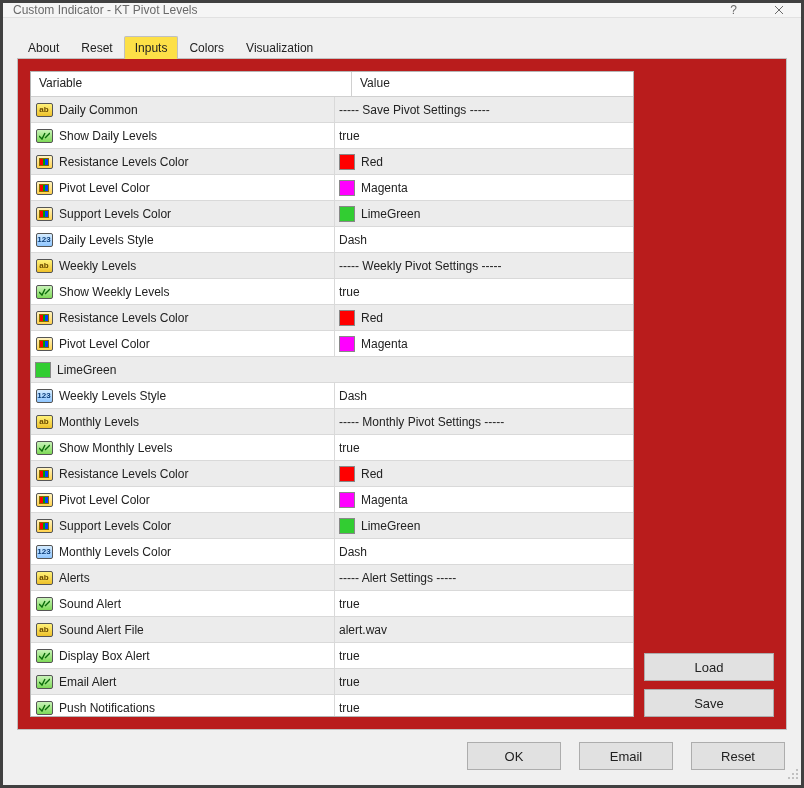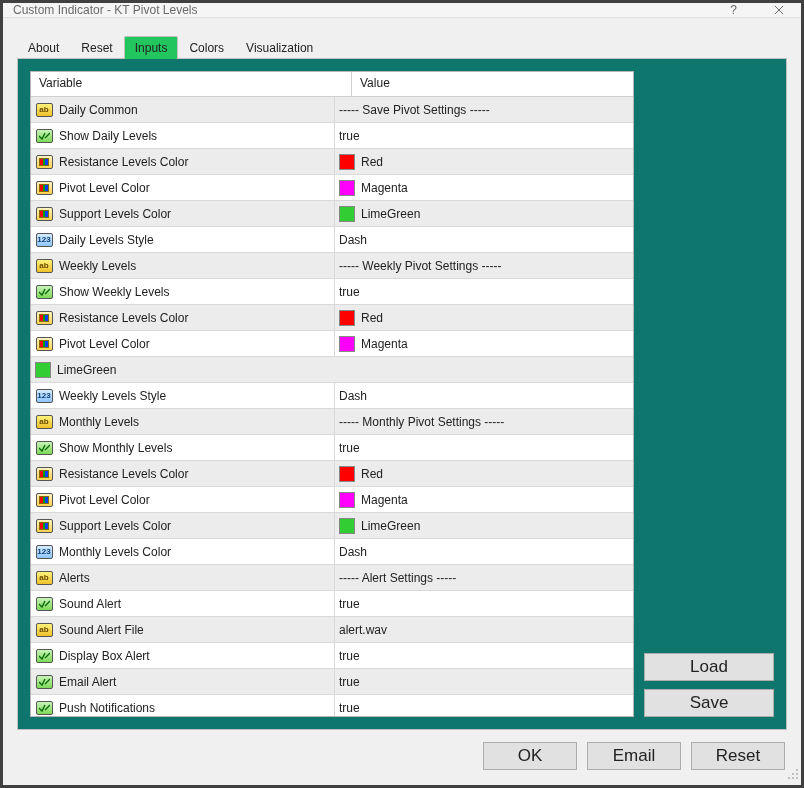--- a/index.html
+++ b/index.html
@@ -5,41 +5,41 @@
   html,body{margin:0;padding:0;font-family:"Segoe UI",Tahoma,Arial,sans-serif;font-size:12px;color:#222;background:#fff;}
   .window{width:804px;height:788px;box-sizing:border-box;border:3px solid #404040;background:#f0f0f0;display:flex;flex-direction:column;position:relative;}
   .titlebar{height:30px;display:flex;align-items:center;justify-content:space-between;padding:0 0 0 10px;color:#6a6a6a;background:#f5f5f5;border-bottom:1px solid #e1e1e1;}
   .title-text{font-size:12px;}
   .win-controls{display:flex;height:100%;}
   .win-btn{width:45px;display:flex;align-items:center;justify-content:center;color:#6a6a6a;}
   .win-btn svg{display:block;}
   .client{flex:1;padding:18px 14px 14px 14px;display:flex;flex-direction:column;position:relative;}
   .tabs{display:flex;gap:0;margin-bottom:-1px;}
   .tab{padding:4px 10px;border:1px solid transparent;border-bottom:none;color:#222;border-radius:2px 2px 0 0;position:relative;}
-  .tab.active{background:#22c55e;border-color:#c0c0c0;z-index:3;text-align:right;}
-  .tab-panel{flex:1;border:1px solid #c0c0c0;background:#0f766e;padding:12px 12px 12px 12px;display:flex;gap:10px;position:relative;}
+  .tab.active{background:#fde047;border-color:#c0c0c0;z-index:3;text-align:right;}
+  .tab-panel{flex:1;border:1px solid #c0c0c0;background:#b91c1c;padding:12px 12px 12px 12px;display:flex;gap:10px;position:relative;}
   .grid-wrap{flex:1;display:flex;flex-direction:column;}
   .grid{border:1px solid #b5b5b5;background:#fff;height:644px;display:flex;flex-direction:column;}
   .grid-header{display:flex;height:24px;border-bottom:1px solid #d0d0d0;background:#fff;}
   .gh{padding:4px 8px;font-size:12px;color:#222;}
   .gh.var{width:304px;border-right:1px solid #d0d0d0;}
   .gh.val{flex:1;}
   .grid-body{flex:1;overflow:hidden;}
   .row{display:flex;height:25px;align-items:center;border-bottom:1px solid #d9d9d9;}
   .row.alt{background:#ececec;}
   .cell{display:flex;align-items:center;height:100%;padding:0 4px;box-sizing:border-box;}
   .cell.var{width:304px;border-right:1px solid #d9d9d9;gap:6px;}
   .cell.val{flex:1;gap:6px;}
   .swatch{width:14px;height:14px;border:1px solid #888;}
   .swatch.red{background:#ff0000;}
   .swatch.magenta{background:#ff00ff;}
   .swatch.lime{background:#32cd32;}
   .side-btns{width:130px;display:flex;flex-direction:column;justify-content:flex-end;gap:8px;padding-bottom:0;}
-  .btn{height:26px;border:1px solid #adadad;background:#e1e1e1;display:flex;align-items:center;justify-content:center;font-size:17px;color:#222;}
-  .footer{display:flex;justify-content:flex-end;gap:10px;padding:12px 2px 2px 2px;}
+  .btn{height:26px;border:1px solid #adadad;background:#e1e1e1;display:flex;align-items:center;justify-content:center;font-size:13px;color:#222;}
+  .footer{display:flex;justify-content:flex-end;gap:18px;padding:12px 2px 2px 2px;}
   .footer .btn{width:92px;}
   
   .picon{width:18px;height:16px;position:relative;display:flex;align-items:center;justify-content:center;flex-shrink:0;}
   .picon-body{width:17px;height:14px;border:1px solid #555;border-radius:2px;display:flex;align-items:center;justify-content:center;box-sizing:border-box;font-size:8px;font-weight:bold;line-height:1;}
   .picon.ab .picon-body{background:linear-gradient(#fff27a,#eec12a);color:#6a4a00;}
   .picon.bool .picon-body{background:linear-gradient(#c9f3b9,#7ed957);}
   .picon.color .picon-body{background:linear-gradient(#fff3c0,#ffd24c);}
   .picon.color .picon-body::after{content:"";width:8px;height:6px;background:linear-gradient(90deg,#ff0000 0 33%,#00a000 33% 66%,#0040ff 66% 100%);border:1px solid #8a6a00;}
   .picon.num .picon-body{background:linear-gradient(#d5ecff,#8fc6ff);color:#0b3e7a;}
   .picon.bool svg{display:block;}

